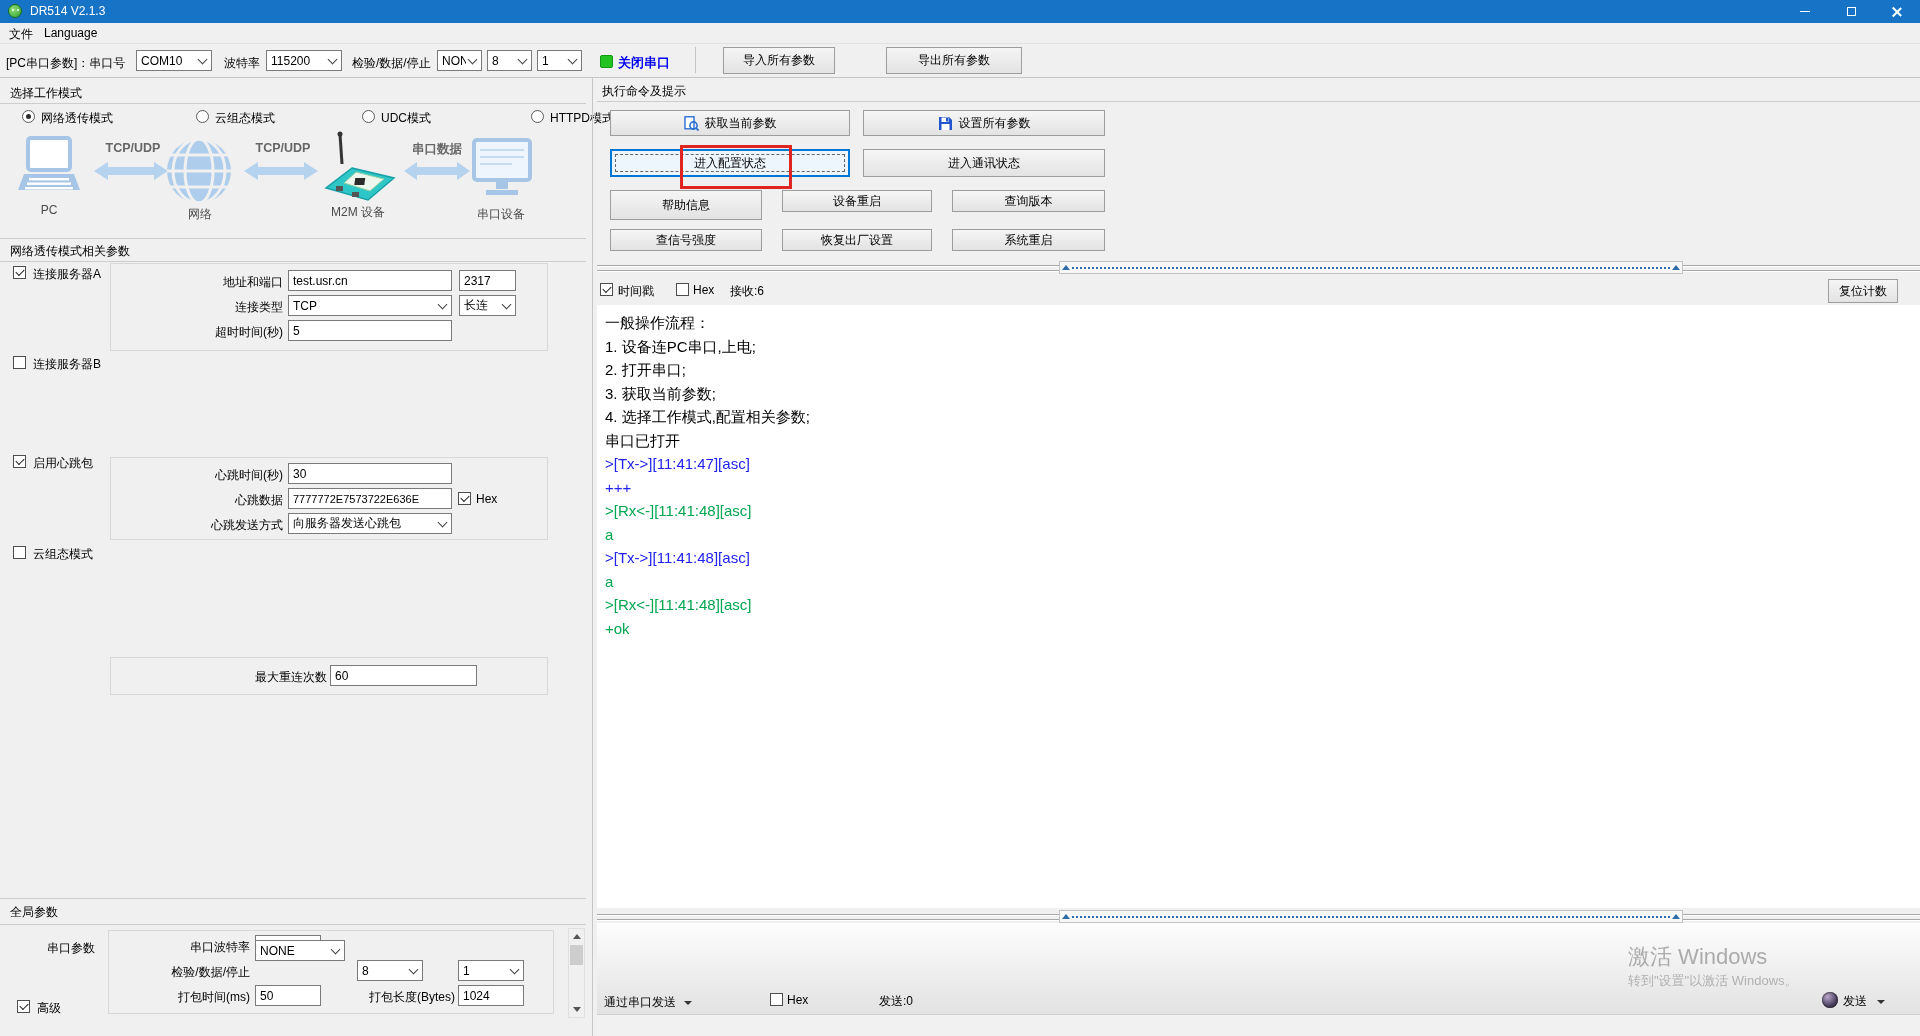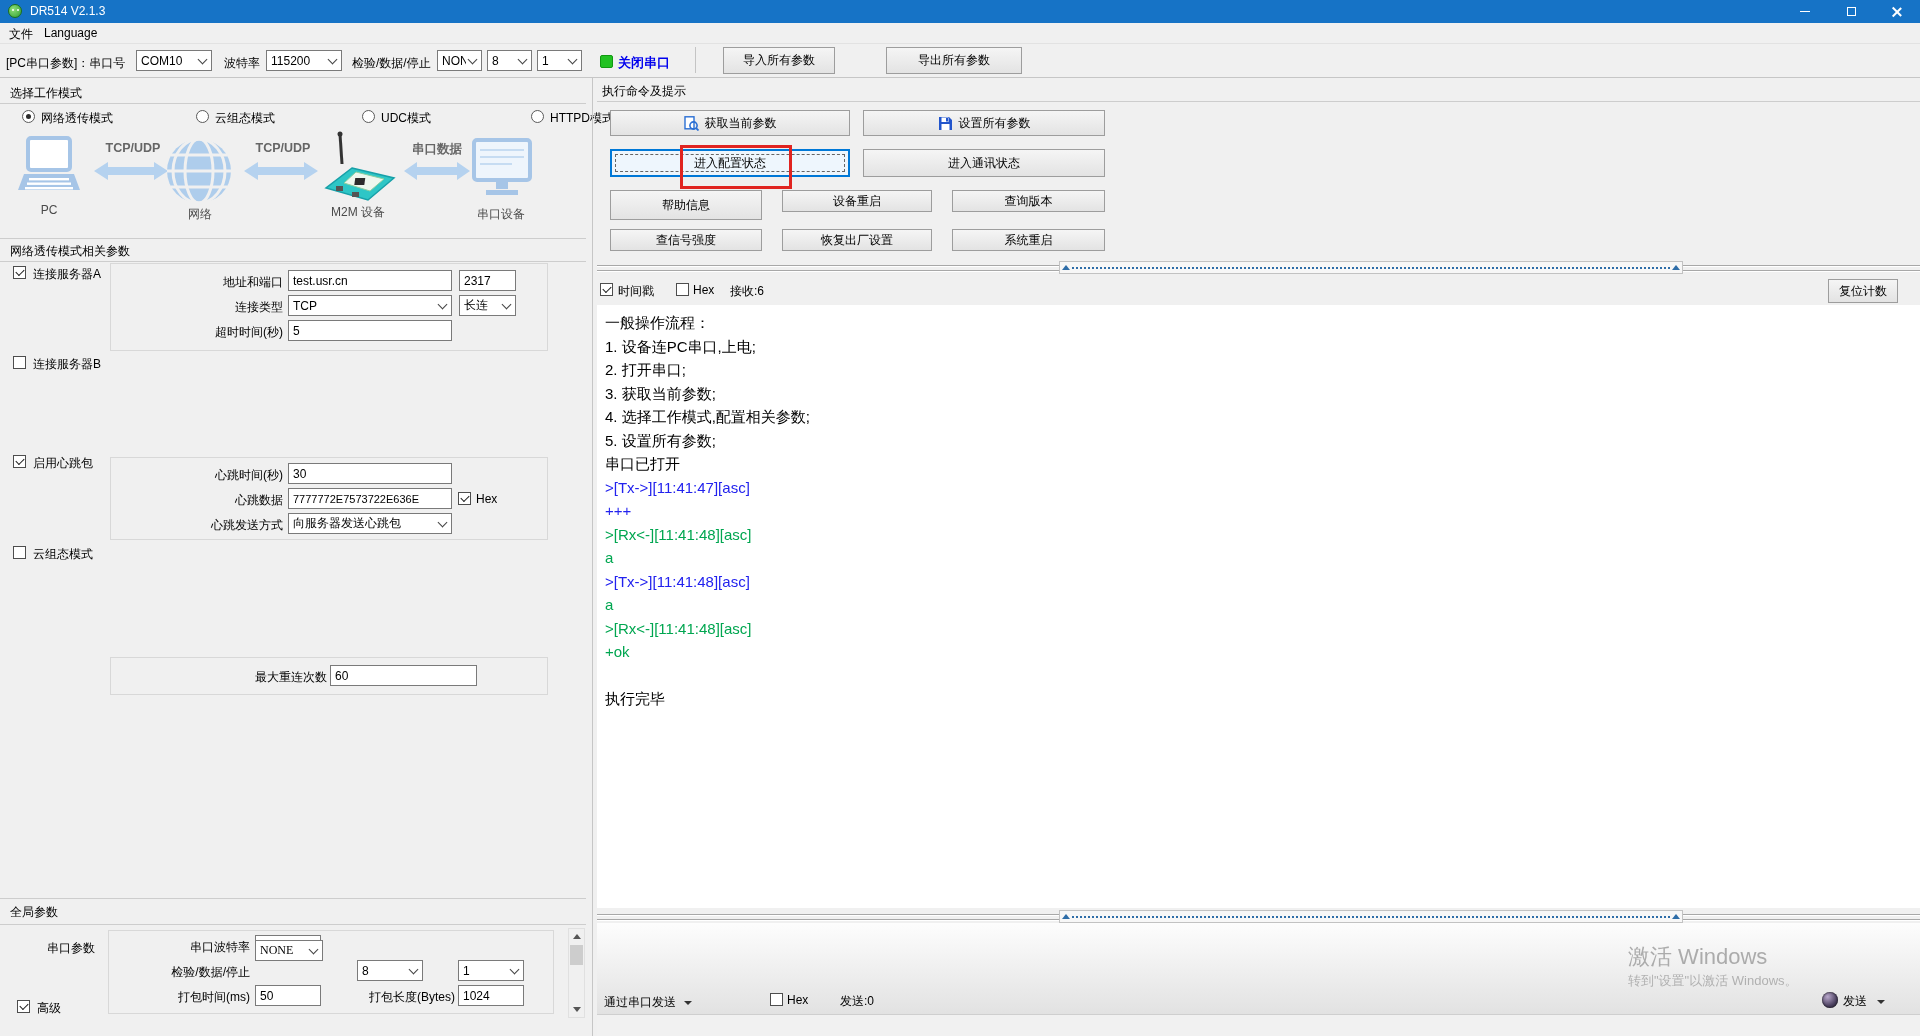--- a/index.html
+++ b/index.html
@@ -247,21 +247,21 @@
 
   <div class="lbl" style="left:47px;top:940px;">串口参数</div>
   <div class="subpanel" style="left:108px;top:930px;width:446px;height:84px;"></div>
 
   <div class="lbl rlbl" style="left:130px;top:939px;width:120px;">串口波特率</div>
   <div class="combo" style="left:255px;top:935px;width:66px;height:21px;">
     <span class="val">115200</span>
       <i class="chv"></i>
   </div>
   <div class="lbl rlbl" style="left:130px;top:964px;width:120px;">检验/数据/停止</div>
-  <div class="combo" style="left:255px;top:940px;width:68px;height:21px;font-family:Liberation Serif, serif;">
+  <div class="combo" style="left:255px;top:940px;width:90px;height:21px;">
     <span class="val">NONE</span>
       <i class="chv"></i>
   </div>
   <div class="combo" style="left:357px;top:960px;width:66px;height:21px;">
     <span class="val">8</span>
       <i class="chv"></i>
   </div>
   <div class="combo" style="left:458px;top:960px;width:66px;height:21px;">
     <span class="val">1</span>
       <i class="chv"></i>
@@ -356,52 +356,50 @@
   <div class="btn" style="left:1828px;top:279px;width:70px;height:24px;">
     <span>复位计数</span>
   </div>
 
   <div class="abs" style="left:597px;top:305px;width:1323px;height:603px;background:#ffffff;padding:6px 0 0 8px;box-sizing:border-box;overflow:hidden;">
       <div class="log-line" style="color: rgb(0, 0, 0);">一般操作流程：</div>
       <div class="log-line" style="color: rgb(0, 0, 0);">1. 设备连PC串口,上电;</div>
       <div class="log-line" style="color: rgb(0, 0, 0);">2. 打开串口;</div>
       <div class="log-line" style="color: rgb(0, 0, 0);">3. 获取当前参数;</div>
       <div class="log-line" style="color: rgb(0, 0, 0);">4. 选择工作模式,配置相关参数;</div>
-      <div class="log-line" style="color: rgb(0, 0, 0);">5. 设置所有参数;</div>
       <div class="log-line" style="color: rgb(0, 0, 0);">串口已打开</div>
       <div class="log-line" style="color: rgb(34, 34, 238);">&gt;[Tx-&gt;][11:41:47][asc]</div>
       <div class="log-line" style="color: rgb(34, 34, 238);">+++</div>
       <div class="log-line" style="color: rgb(0, 166, 80);">&gt;[Rx&lt;-][11:41:48][asc]</div>
       <div class="log-line" style="color: rgb(0, 166, 80);">a</div>
       <div class="log-line" style="color: rgb(34, 34, 238);">&gt;[Tx-&gt;][11:41:48][asc]</div>
       <div class="log-line" style="color: rgb(0, 166, 80);">a</div>
       <div class="log-line" style="color: rgb(0, 166, 80);">&gt;[Rx&lt;-][11:41:48][asc]</div>
       <div class="log-line" style="color: rgb(0, 166, 80);">+ok</div>
       <div class="log-line" style="color: rgb(0, 0, 0);"></div>
-      <div class="log-line" style="color: rgb(0, 0, 0);">执行完毕</div>
     </div>
 
   <div class="grooveA" style="left:597px;top:914px;width:1323px;"></div>
   <div class="grooveB" style="left:597px;top:915px;width:1323px;"></div>
   <div class="grooveA" style="left:597px;top:919px;width:1323px;"></div>
   <div class="grooveB" style="left:597px;top:920px;width:1323px;"></div>
   <div class="split-seg" style="left:1059px;top:910px;width:624px;height:13px;">
     <div class="sarr"></div>
     <div class="split-dots"></div>
     <div class="sarr"></div>
   </div>
 
   <div class="abs" style="left:597px;top:923px;width:1323px;height:91px;background:linear-gradient(#fdfdfd,#e2e2e2);"></div>
   <div class="abs" style="left:604px;top:994px;display:flex;align-items:center;gap:8px;">
     <span class="lbl" style="position:static;">通过串口发送</span>
     <span class="dar" style="border-top-width:4px;"></span>
   </div>
   <div class="cb" style="left:770px;top:993px;"></div>
   <div class="lbl" style="left:787px;top:993px;">Hex</div>
-  <div class="lbl" style="left:840px;top:993px;">发送:0</div>
+  <div class="lbl" style="left:879px;top:993px;">发送:0</div>
   <div class="abs" style="left:1822px;top:992px;width:16px;height:16px;border-radius:50%;background:radial-gradient(circle at 35% 30%,#b9a8cc,#4a3f5e 60%,#241f30);box-shadow:inset 0 0 2px #000;"></div>
   <div class="abs" style="left:1843px;top:993px;display:flex;align-items:center;gap:10px;">
     <span class="lbl" style="position:static;">发送</span>
     <span class="dar" style="border-top-width:4px;"></span>
   </div>
   <div class="hline" style="left:597px;top:1014px;width:1323px;background:#cfcfcf;"></div>
   <div class="abs" style="left:597px;top:1015px;width:1323px;height:21px;background:#f1f1f1;"></div>
 
   <div class="wm1" style="left:1628px;top:942px;">激活 Windows</div>
   <div class="wm2" style="left:1628px;top:972px;">转到"设置"以激活 Windows。</div>

